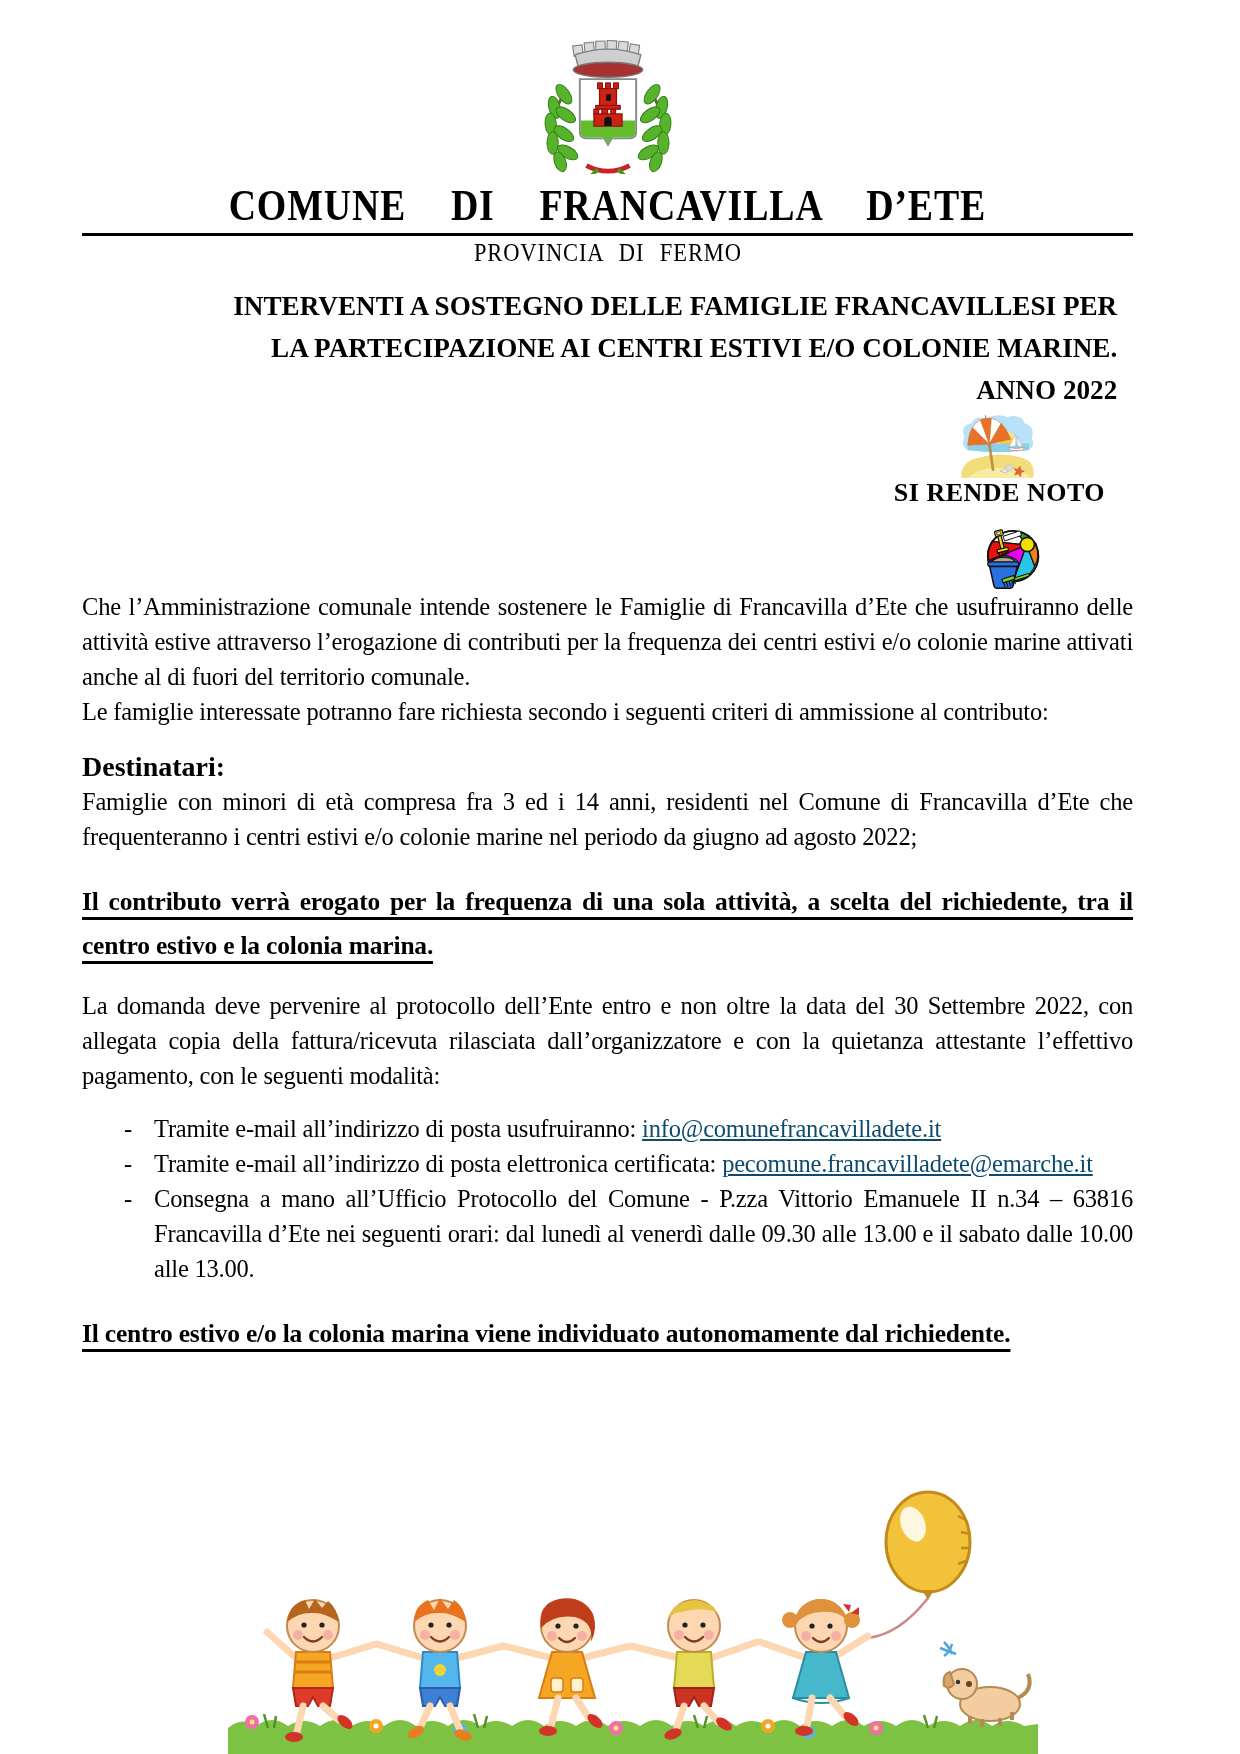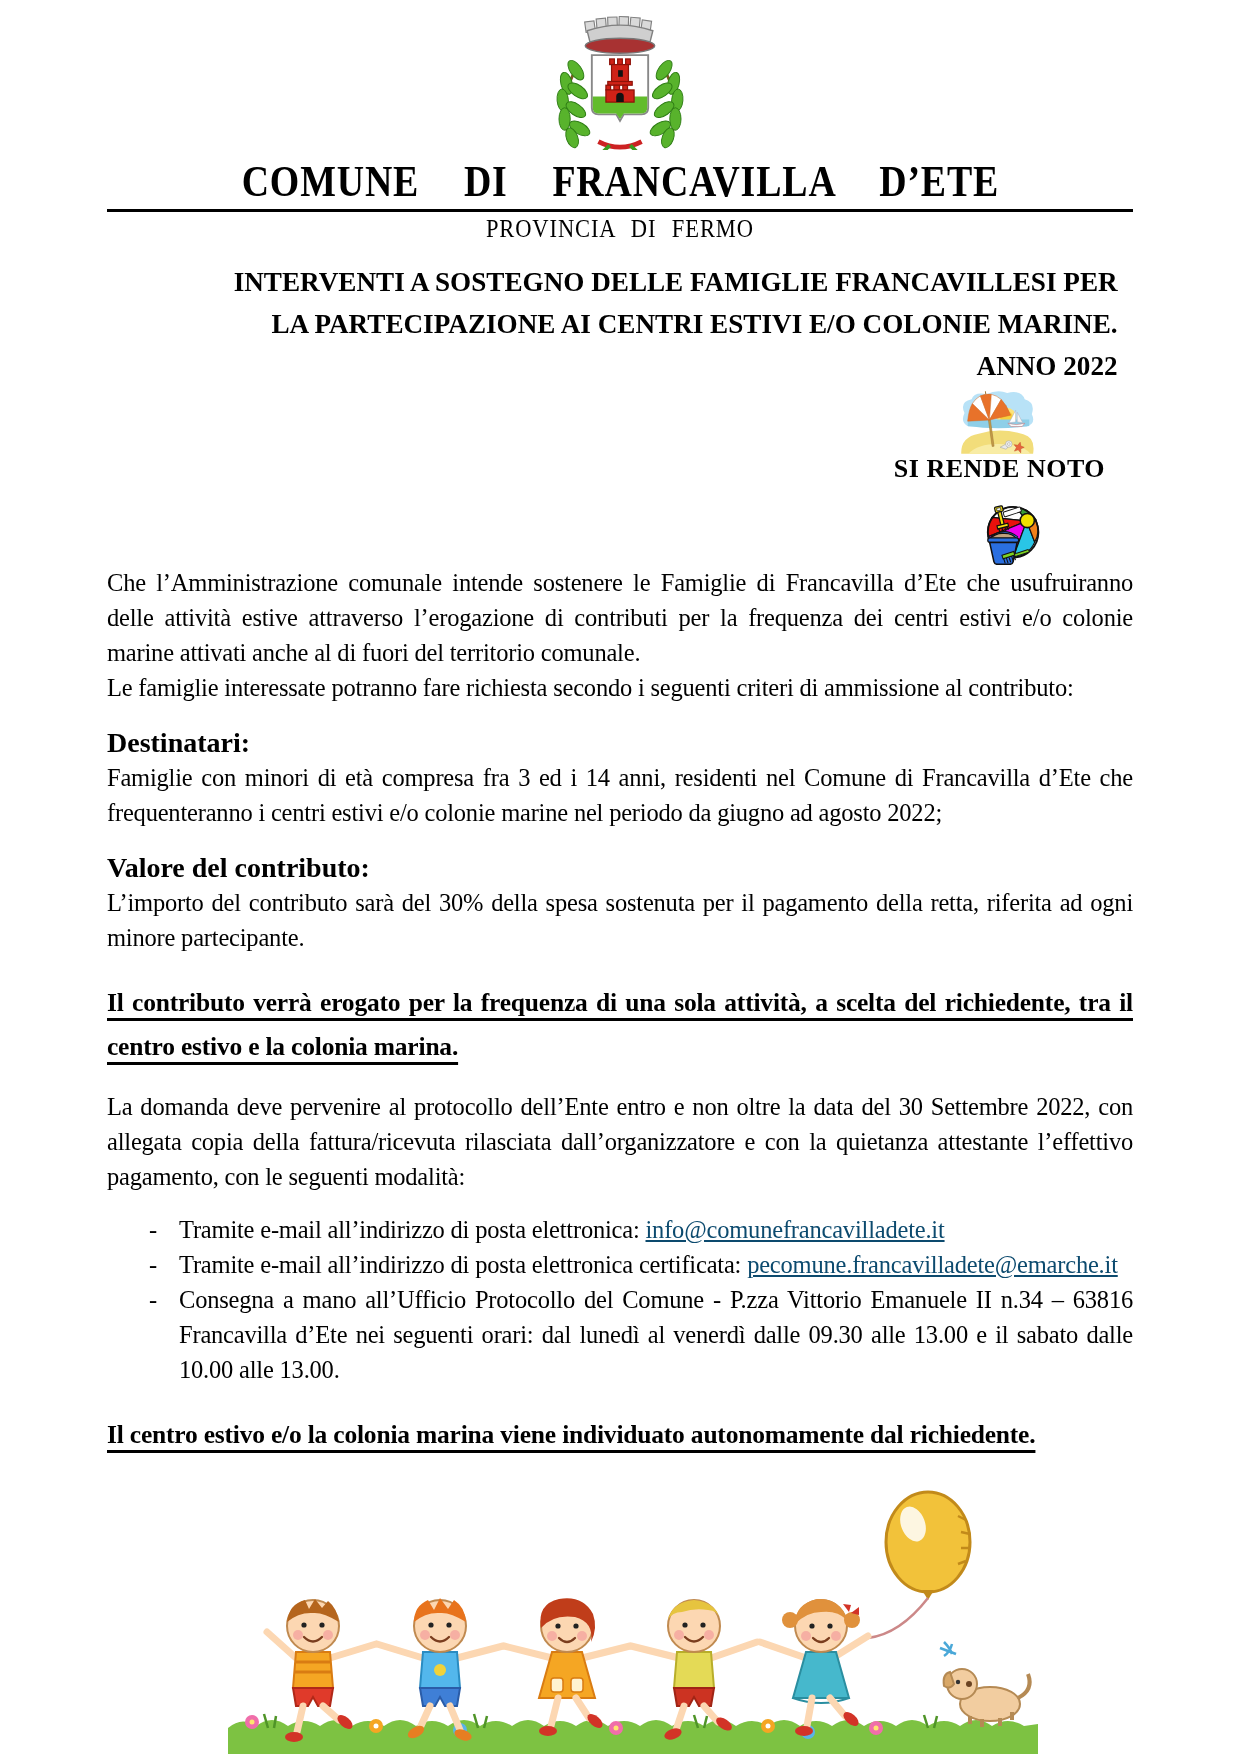--- a/index.html
+++ b/index.html
@@ -3,21 +3,21 @@
 <meta charset="utf-8">
 <style>
   * { margin:0; padding:0; box-sizing:border-box; }
   html,body { background:#888; }
   .page {
     position:relative; width:1240px; height:1754px; margin:0 auto;
     background:#ffffff; color:#000;
     font-family:"Liberation Serif", serif;
     overflow:hidden;
   }
-  .content { padding:12px 107px 0 107px; }
+  .content { padding:12px 107px 0 82px;margin-top:24px; }
 
   
   .crest-wrap { text-align:center; }
   .main-title { text-align:center; font-weight:bold; font-size:44px; white-space:nowrap; margin-top:2px; }
   .main-title .squeeze { display:inline-block; transform:scaleX(.86); transform-origin:center; word-spacing:40px; letter-spacing:1px; }
   .header-rule { border-bottom:3px solid #000; margin-top:2px; }
   .subtitle { text-align:center; font-size:25px; margin-top:3px; }
   .subtitle .squeeze { display:inline-block; transform:scaleX(.9); word-spacing:10px; letter-spacing:1px; }
 
   
@@ -192,35 +192,31 @@
     </div>
 
     <p class="para">Che l’Amministrazione comunale intende sostenere le Famiglie di Francavilla d’Ete che usufruiranno delle attività estive attraverso l’erogazione di contributi per la frequenza dei centri estivi e/o colonie marine attivati anche al di fuori del territorio comunale.</p>
     <p class="para">Le famiglie interessate potranno fare richiesta secondo i seguenti criteri di ammissione al contributo:</p>
 
     <div class="mt">
       <div class="heading">Destinatari:</div>
       <div class="para">Famiglie con minori di età compresa fra 3 ed i 14 anni, residenti nel Comune di Francavilla d’Ete che frequenteranno i centri estivi e/o colonie marine nel periodo da giugno ad agosto 2022;</div>
     </div>
 
-    <div class="mt">
-      <div class="heading">Valore del contributo:</div>
-      <div class="para">L’importo del contributo sarà del 30% della spesa sostenuta per il pagamento della retta, riferita ad ogni minore partecipante.</div>
-    </div>
 
     <div class="highlight mt-lg">Il contributo verrà erogato per la frequenza di una sola attività, a scelta del richiedente, tra il centro estivo e la colonia marina.</div>
 
     <div class="mt">
       <div class="para">La domanda deve pervenire al protocollo dell’Ente entro e non oltre la data del 30 Settembre 2022, con allegata copia della fattura/ricevuta rilasciata dall’organizzatore e con la quietanza attestante l’effettivo pagamento, con le seguenti modalità:</div>
     </div>
 
     <div class="bullets">
       <div class="bullet">
         <span class="bullet-marker">-</span>
-        <span class="bullet-content"><span>Tramite e-mail all’indirizzo di posta elettronica: </span><a class="mail-link">info@comunefrancavilladete.it</a></span>
+        <span class="bullet-content"><span>Tramite e-mail all’indirizzo di posta usufruiranno: </span><a class="mail-link">info@comunefrancavilladete.it</a></span>
       </div>
       <div class="bullet">
         <span class="bullet-marker">-</span>
         <span class="bullet-content"><span>Tramite e-mail all’indirizzo di posta elettronica certificata: </span><a class="mail-link">pecomune.francavilladete@emarche.it</a></span>
       </div>
       <div class="bullet">
         <span class="bullet-marker">-</span>
         <span class="bullet-content">Consegna a mano all’Ufficio Protocollo del Comune - P.zza Vittorio Emanuele II n.34 – 63816 Francavilla d’Ete nei seguenti orari: dal lunedì al venerdì dalle 09.30 alle 13.00 e il sabato dalle 10.00 alle 13.00.</span>
       </div>
     </div>

